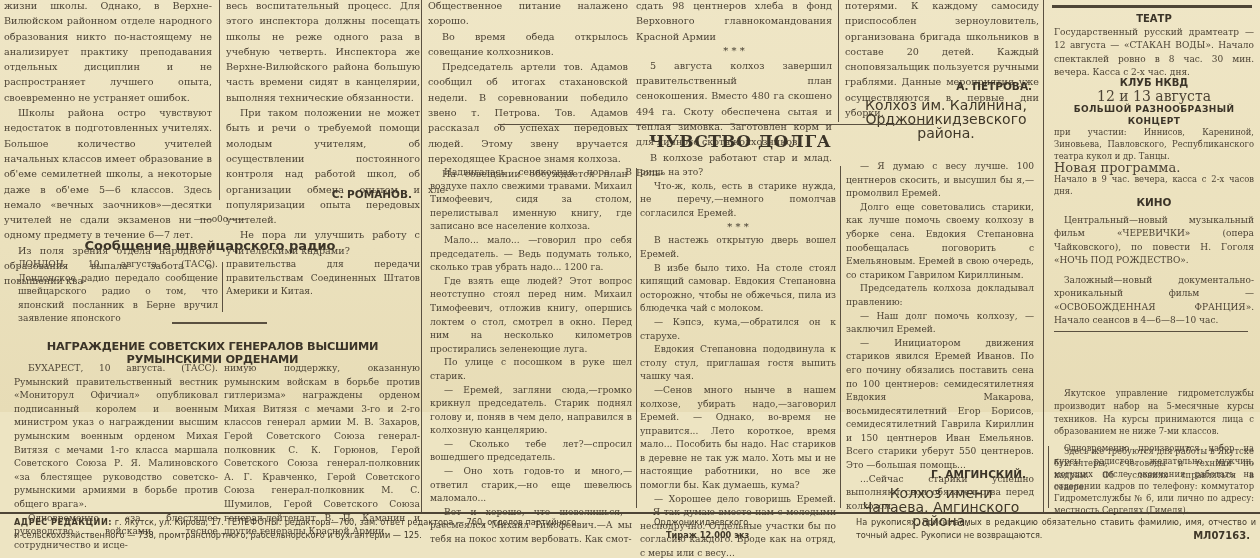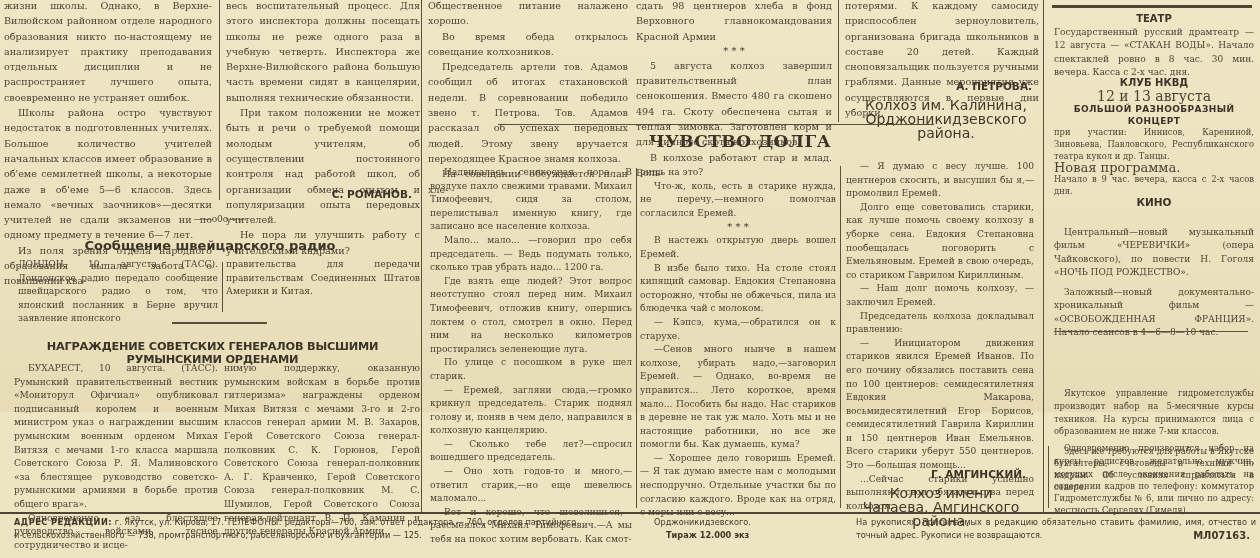--- a/index.html
+++ b/index.html
@@ -90,29 +90,30 @@
     <p>Вот и хорошо, что шевелишься,—рассмеялся Михаил Тимофеевич.—А мы тебя на покос хотим вербовать. Как смот-</p>
   </div>
   <div class="vr" style="left:636px;top:168px;height:340px;"></div>
   <div class="col small" style="left:640px;top:166px;width:196px;">
     <p class="noind">ришь на это?</p>
     <p>Что-ж, коль, есть в старике нужда, не перечу,—немного помолчав согласился Еремей.</p>
     <div class="stars">* * *</div>
     <p>В настежь открытую дверь вошел Еремей.</p>
     <p>В избе было тихо. На столе стоял кипящий самовар. Евдокия Степановна осторожно, чтобы не обжечься, пила из блюдечка чай с молоком.</p>
     <p>— Кэпсэ, кума,—обратился он к старухе.</p>
+    <p>Евдокия Степановна пододвинула к столу стул, приглашая гостя выпить чашку чая.</p>
     <p>—Сенов много нынче в нашем колхозе, убирать надо,—заговорил Еремей. — Однако, во-время не управится... Лето короткое, время мало... Пособить бы надо. Нас стариков в деревне не так уж мало. Хоть мы и не настоящие работники, но все же помогли бы. Как думаешь, кума?</p>
     <p>— Хорошее дело говоришь Еремей. — Я так думаю вместе нам с молодыми несподручно. Отдельные участки бы по согласию каждого. Вроде как на отряд, с меры или с весу...</p>
   </div>
   <div class="vr" style="left:840px;top:166px;height:342px;"></div>
   <div class="col small" style="left:846px;top:160px;width:188px;">
     <p>— Я думаю с весу лучше. 100 центнеров скосить, и высушил бы я,—промолвил Еремей.</p>
     <p>Долго еще советовались старики, как лучше помочь своему колхозу в уборке сена. Евдокия Степановна пообещалась поговорить с Емельяновым. Еремей в свою очередь, со стариком Гаврилом Кириллиным.</p>
+    <p>Председатель колхоза докладывал правлению:</p>
     <p>— Наш долг помочь колхозу, — заключил Еремей.</p>
-    <p>Председатель колхоза докладывал правлению:</p>
     <p>— Инициатором движения стариков явился Еремей Иванов. По его почину обязались поставить сена по 100 центнеров: семидесятилетняя Евдокия Макарова, восьмидесятилетний Егор Борисов, семидесятилетний Гаврила Кириллин и 150 центнеров Иван Емельянов. Всего старики уберут 550 центнеров. Это —большая помощь...</p>
     <p>...Сейчас старики успешно выполняют свои обязательства перед колхозом.</p>
   </div>
   <div class="sig" style="left:900px;top:468px;width:126px;">Г. АМГИНСКИЙ.</div>
   <div class="place" style="left:856px;top:486px;width:170px;">Колхоз имени Чапаева, Амгинского района.</div>
 
   <div class="vr" style="left:1043px;top:0;height:512px;"></div>
   <div class="hr" style="left:1052px;top:5px;width:200px;height:3px;background:#4e4536;"></div>
   <div class="rt" style="left:1054px;top:12px;width:200px;">
     <div class="h" style="font-size:10px;">ТЕАТР</div>
@@ -121,21 +122,21 @@
   <div class="rt" style="left:1054px;top:76px;width:200px;">
     <div class="h" style="font-size:10px;">КЛУБ НКВД</div>
     <div style="text-align:center;font-size:14px;">12 и 13 августа</div>
     <div class="h" style="font-size:9px;letter-spacing:0.4px;line-height:12px;">БОЛЬШОЙ РАЗНООБРАЗНЫЙ КОНЦЕРТ</div>
     <div style="font-size:8.4px;line-height:11.8px;">при участии: Иннисов, Карениной, Зиновьева, Павловского, Республиканского театра кукол и др. Танцы.</div>
     <div style="font-size:13px;line-height:11.8px;">Новая программа.</div>
     <div style="font-size:8.4px;line-height:11.8px;">Начало в 9 час. вечера, касса с 2-х часов дня.</div>
   </div>
   <div class="rt" style="left:1054px;top:196px;width:200px;">
     <div class="h" style="font-size:10.5px;">КИНО</div>
-    <div style="margin-top:16px;text-indent:10px;">Центральный—новый музыкальный фильм «ЧЕРЕВИЧКИ» (опера Чайковского), по повести Н. Гоголя «НОЧЬ ПОД РОЖДЕСТВО».</div>
+    <div style="margin-top:4px;text-indent:10px;">Центральный—новый музыкальный фильм «ЧЕРЕВИЧКИ» (опера Чайковского), по повести Н. Гоголя «НОЧЬ ПОД РОЖДЕСТВО».</div>
     <div style="margin-top:6px;text-indent:10px;">Заложный—новый документально-хроникальный фильм — «ОСВОБОЖДЕННАЯ ФРАНЦИЯ». Начало сеансов в 4—6—8—10 час.</div>
   </div>
   <div class="hr" style="left:1054px;top:331px;width:194px;"></div>
   <div class="rt" style="left:1054px;top:339px;width:200px;font-size:8.4px;line-height:12.8px;">
     <div style="text-indent:10px;margin-top:48px;">Якутское управление гидрометслужбы производит набор на 5-месячные курсы техников. На курсы принимаются лица с образованием не ниже 7-ми классов.</div>
     <div style="text-indent:10px;margin-top:4px;">Одновременно производится набор на курсы радистов, желательно мужчин, могущих после окончания работать на севере.</div>
   </div>
   <div class="vr" style="left:1048px;top:446px;height:62px;"></div>
   <div class="rt" style="left:1054px;top:446px;width:200px;font-size:8.4px;line-height:11.8px;">
     <div style="text-indent:10px;">Здесь же требуются для работы в Якутске бухгалтеры, счетоводы и техники по кадрам. Об условиях справляться в отделении кадров по телефону: коммутатор Гидрометслужбы № 6, или лично по адресу: местность Сергелях (Гимеля).</div>

